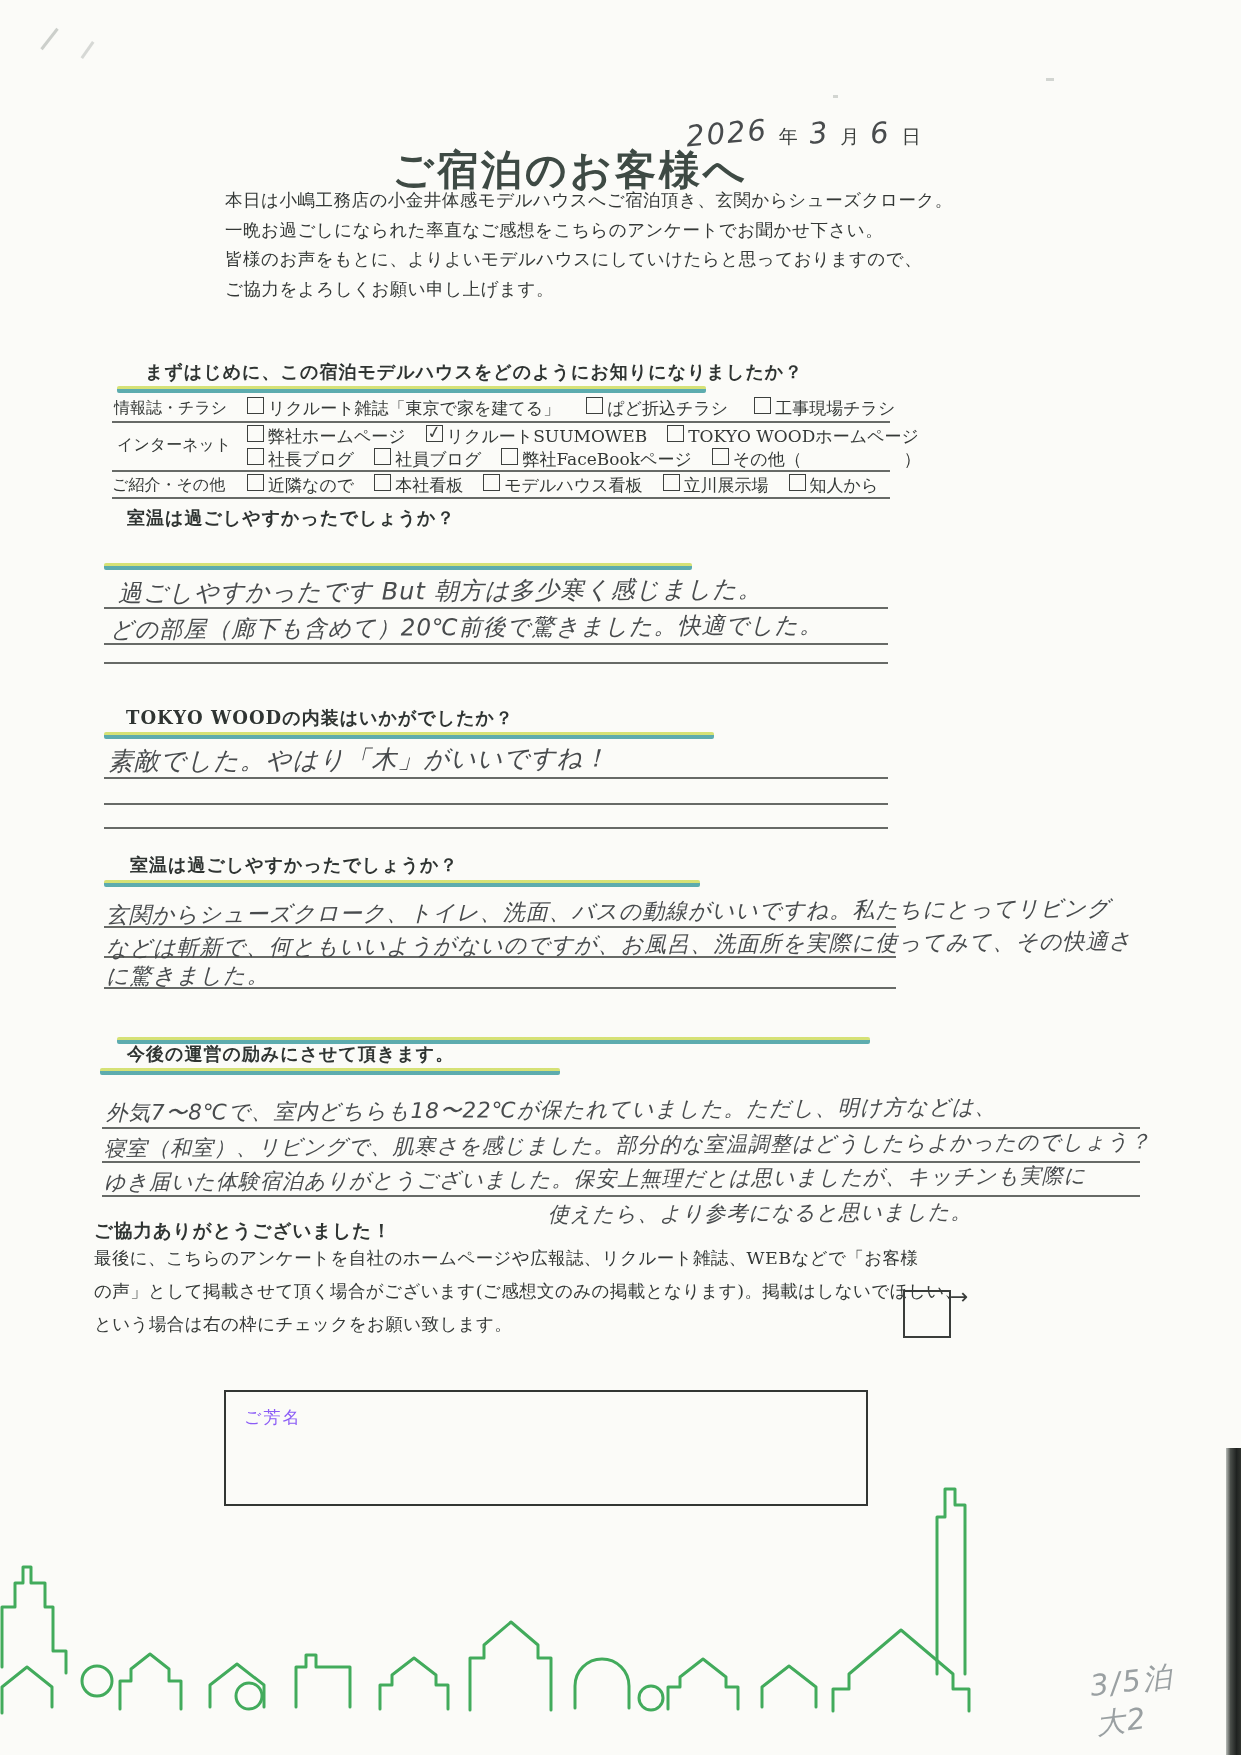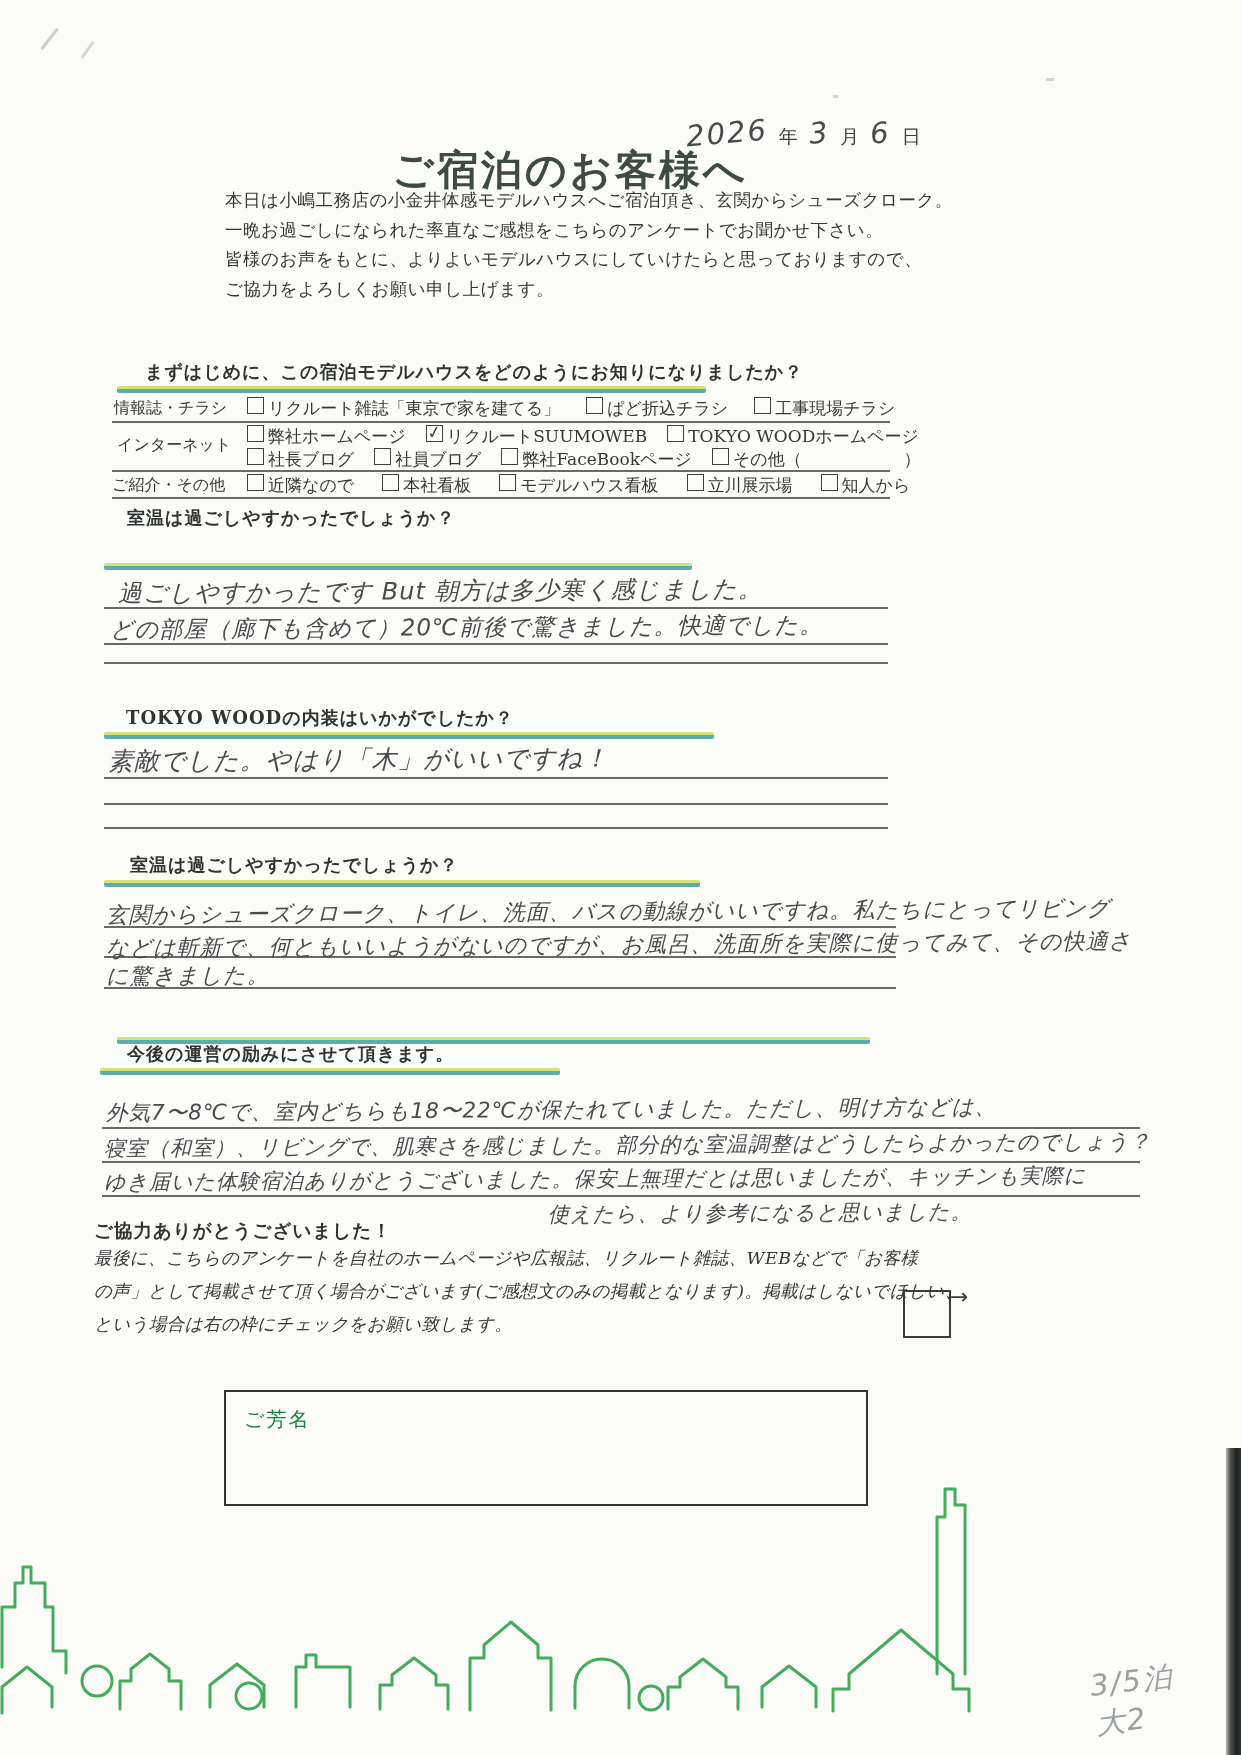--- a/index.html
+++ b/index.html
@@ -18,25 +18,25 @@
        opacity:.8;border-radius:2px;}
   .rule{height:2px;background:rgba(70,73,71,.82);}
   .cbrow{display:flex;align-items:center;font-size:17px;white-space:nowrap;}
   .opt{display:flex;align-items:flex-start;white-space:nowrap;}
   .cb{width:15px;height:15px;border:1.7px solid #3d403e;display:inline-flex;align-items:center;
       justify-content:center;margin-right:4px;flex:none;background:transparent;}
   .cb .mark{font-family:"DejaVu Sans","Liberation Sans",sans-serif;font-size:17px;font-weight:bold;
       color:#3d403e;transform:translateY(-2px) rotate(-10deg);}
   .cat{font-size:16px;white-space:nowrap;}
   .ans{transform:rotate(-0.4deg);}
-  .closing-p div{font-size:17.5px;line-height:33px;letter-spacing:0.4px;white-space:nowrap;font-style:italic;}
+  .closing-p div{font-size:17.5px;line-height:33px;letter-spacing:0.4px;white-space:nowrap;}
   .optout-box{width:44px;height:44px;border:2px solid #3a3d3b;}
   .arrow{font-family:"DejaVu Sans","Liberation Sans",sans-serif;font-size:22px;color:#3a3d3b;}
   .namebox{border:2px solid #333634;background:transparent;}
-  .namebox-label{font-size:20px;letter-spacing:2px;color:#15803d;}
+  .namebox-label{font-size:17px;letter-spacing:2px;color:#8b5cf6;}
   .pencil{color:#9aa0a2;font-size:29px;transform:rotate(-7deg);letter-spacing:2px;}
   .artifact{background:#b8bcb8;}
   .scan-edge{background:linear-gradient(90deg,#b9bdb9 0%,#4a4e4a 30%,#1f2220 70%,#30332f 100%);}
 </style>
 </head>
 <body>
 
 <div class="page">
 
   <div class="abs artifact" style="left:48px;top:26px;width:3px;height:26px;transform:rotate(38deg);opacity:.7;"></div>
@@ -112,21 +112,21 @@
       <span>弊社FaceBookページ</span>
     </span>
     <span class="opt">
       <span class="cb"></span>
       <span>その他（　　　　　　）</span>
     </span>
   </div>
   <div class="abs rule" style="left:112px;top:470px;width:778px;"></div>
 
   <div class="abs cat" style="left:112px;top:475px;">ご紹介・その他</div>
-  <div class="abs cbrow" style="left:247px;top:474px;gap:28px;">
+  <div class="abs cbrow" style="left:247px;top:474px;gap:20px;">
     <span class="opt">
       <span class="cb"></span>
       <span>近隣なので</span>
     </span>
     <span class="opt">
       <span class="cb"></span>
       <span>本社看板</span>
     </span>
     <span class="opt">
       <span class="cb"></span>

